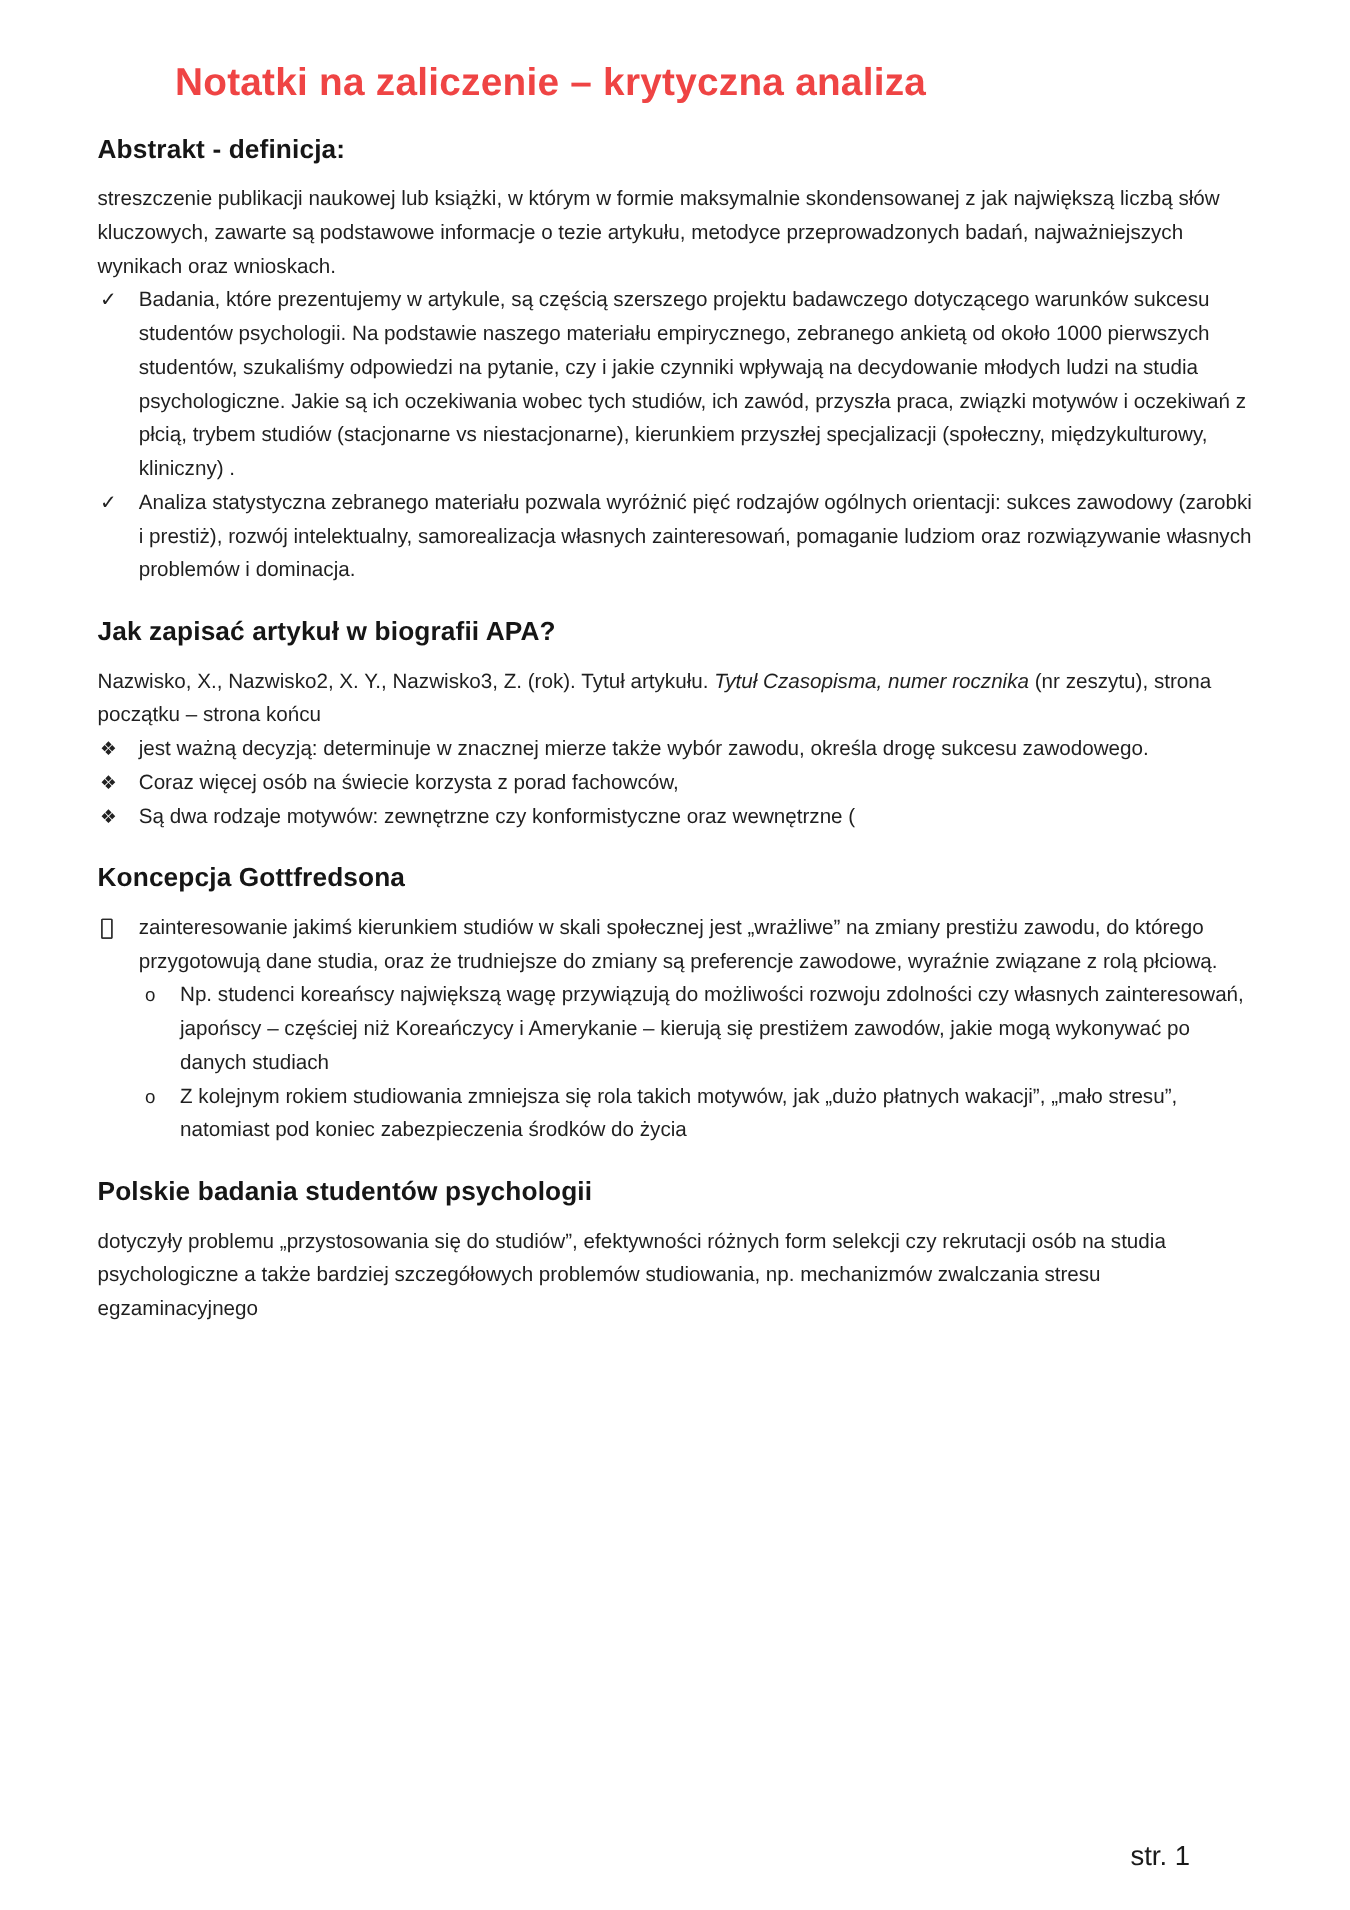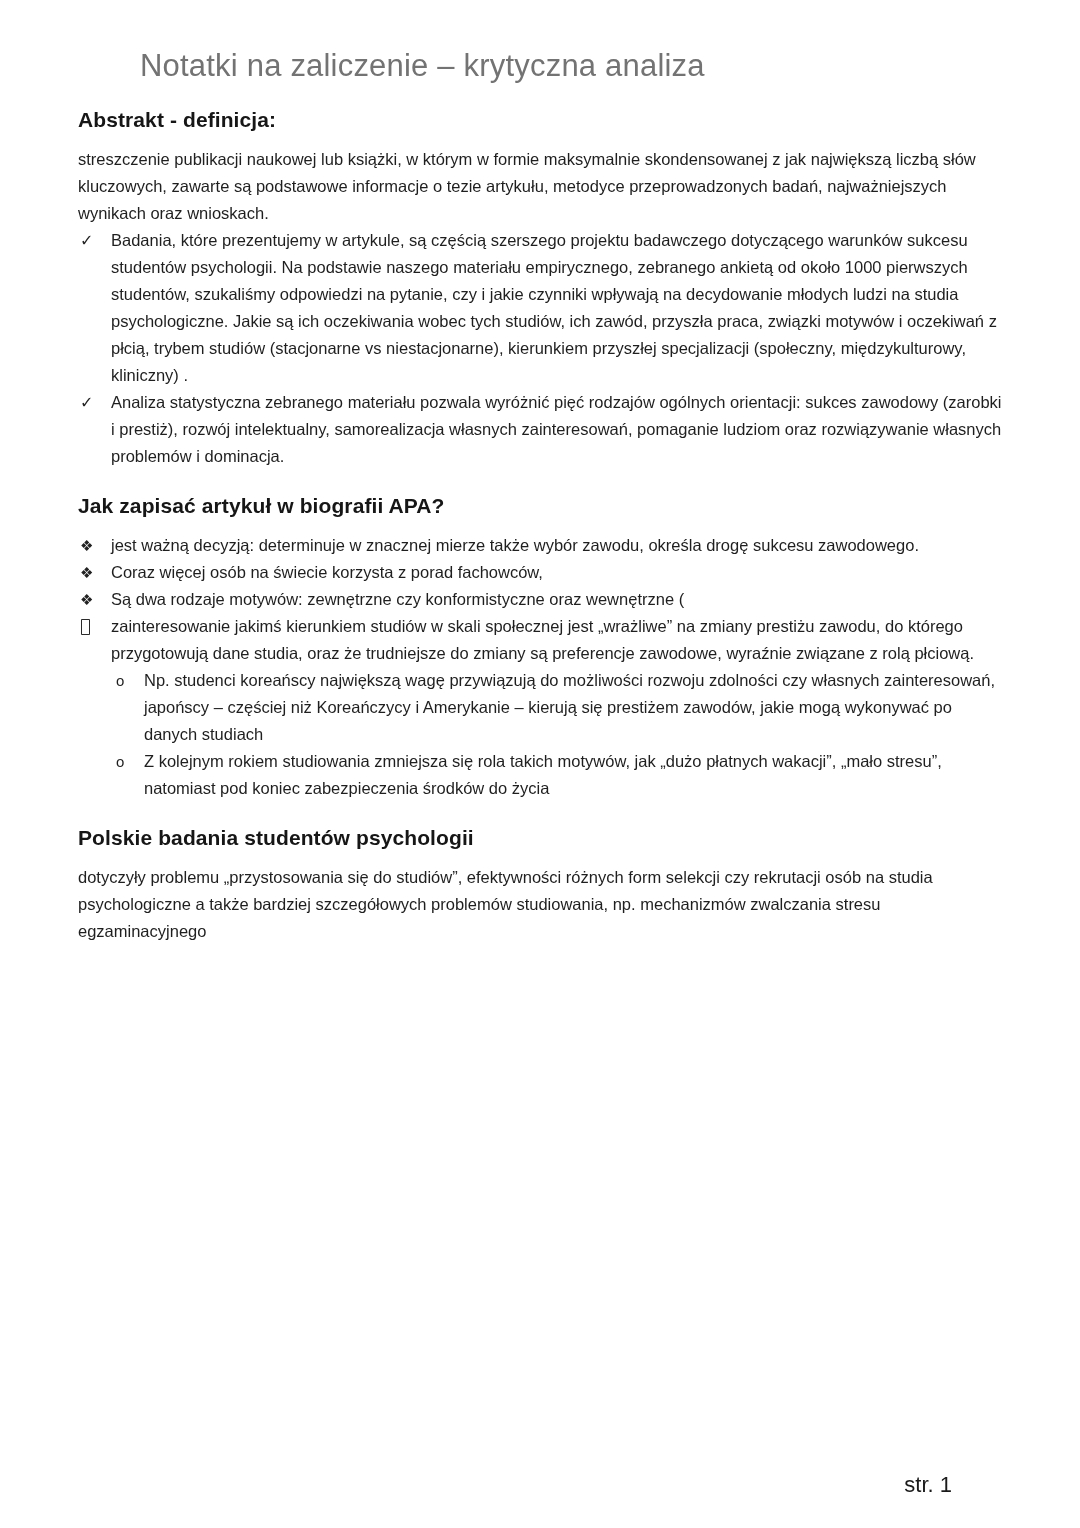--- a/index.html
+++ b/index.html
@@ -17,22 +17,22 @@
     overflow: hidden;
   }
   .content {
     position: absolute;
     left: 78px;
     top: 0;
     width: 924px;
   }
   .doc-title {
     font-size: 31px;
-    font-weight: normal;
-    color: #737373;
+    font-weight: bold;
+    color: #ef4444;
     margin: 48px 0 0 62px;
     letter-spacing: 0.2px;
   }
   h2.sec-heading {
     font-size: 21px;
     font-weight: bold;
     color: #161616;
     margin: 24px 0 14px 0;
     letter-spacing: 0.1px;
   }
@@ -118,36 +118,38 @@
         <span class="bullet check">✓</span>
         <span>Badania, które prezentujemy w artykule, są częścią szerszego projektu badawczego dotyczącego warunków sukcesu studentów psychologii. Na podstawie naszego materiału empirycznego, zebranego ankietą od około 1000 pierwszych studentów, szukaliśmy odpowiedzi na pytanie, czy i jakie czynniki wpływają na decydowanie młodych ludzi na studia psychologiczne. Jakie są ich oczekiwania wobec tych studiów, ich zawód, przyszła praca, związki motywów i oczekiwań z płcią, trybem studiów (stacjonarne vs niestacjonarne), kierunkiem przyszłej specjalizacji (społeczny, międzykulturowy, kliniczny) .</span>
       </li>
       <li>
         <span class="bullet check">✓</span>
         <span>Analiza statystyczna zebranego materiału pozwala wyróżnić pięć rodzajów ogólnych orientacji: sukces zawodowy (zarobki i prestiż), rozwój intelektualny, samorealizacja własnych zainteresowań, pomaganie ludziom oraz rozwiązywanie własnych problemów i dominacja.</span>
       </li>
     </ul>
 
     <h2 class="sec-heading">Jak zapisać artykuł w biografii APA?</h2>
+    <p class="body-text"><span>Nazwisko, X., Nazwisko2, X. Y., Nazwisko3, Z. (rok). Tytuł artykułu. </span><span class="italic">Tytuł Czasopisma, numer rocznika</span><span> (nr zeszytu), strona początku – strona końcu</span></p>
 
     <ul class="doc-list">
       <li>
         <span class="bullet diamond">❖</span>
         <span>jest ważną decyzją: determinuje w znacznej mierze także wybór zawodu, określa drogę sukcesu zawodowego.</span>
       </li>
       <li>
         <span class="bullet diamond">❖</span>
         <span>Coraz więcej osób na świecie korzysta z porad fachowców,</span>
       </li>
       <li>
         <span class="bullet diamond">❖</span>
         <span>Są dwa rodzaje motywów: zewnętrzne czy konformistyczne oraz wewnętrzne (</span>
       </li>
     </ul>
 
+    <h2 class="sec-heading">Koncepcja Gottfredsona</h2>
     <ul class="doc-list">
       <li>
         <span class="notdef-box"></span>
       </li>
       <li>
         <span class="notdef-box"></span>
         <span>zainteresowanie jakimś kierunkiem studiów w skali społecznej jest „wrażliwe” na zmiany prestiżu zawodu, do którego przygotowują dane studia, oraz że trudniejsze do zmiany są preferencje zawodowe, wyraźnie związane z rolą płciową.</span>
       </li>
     </ul>
     <ul class="sub-list">

